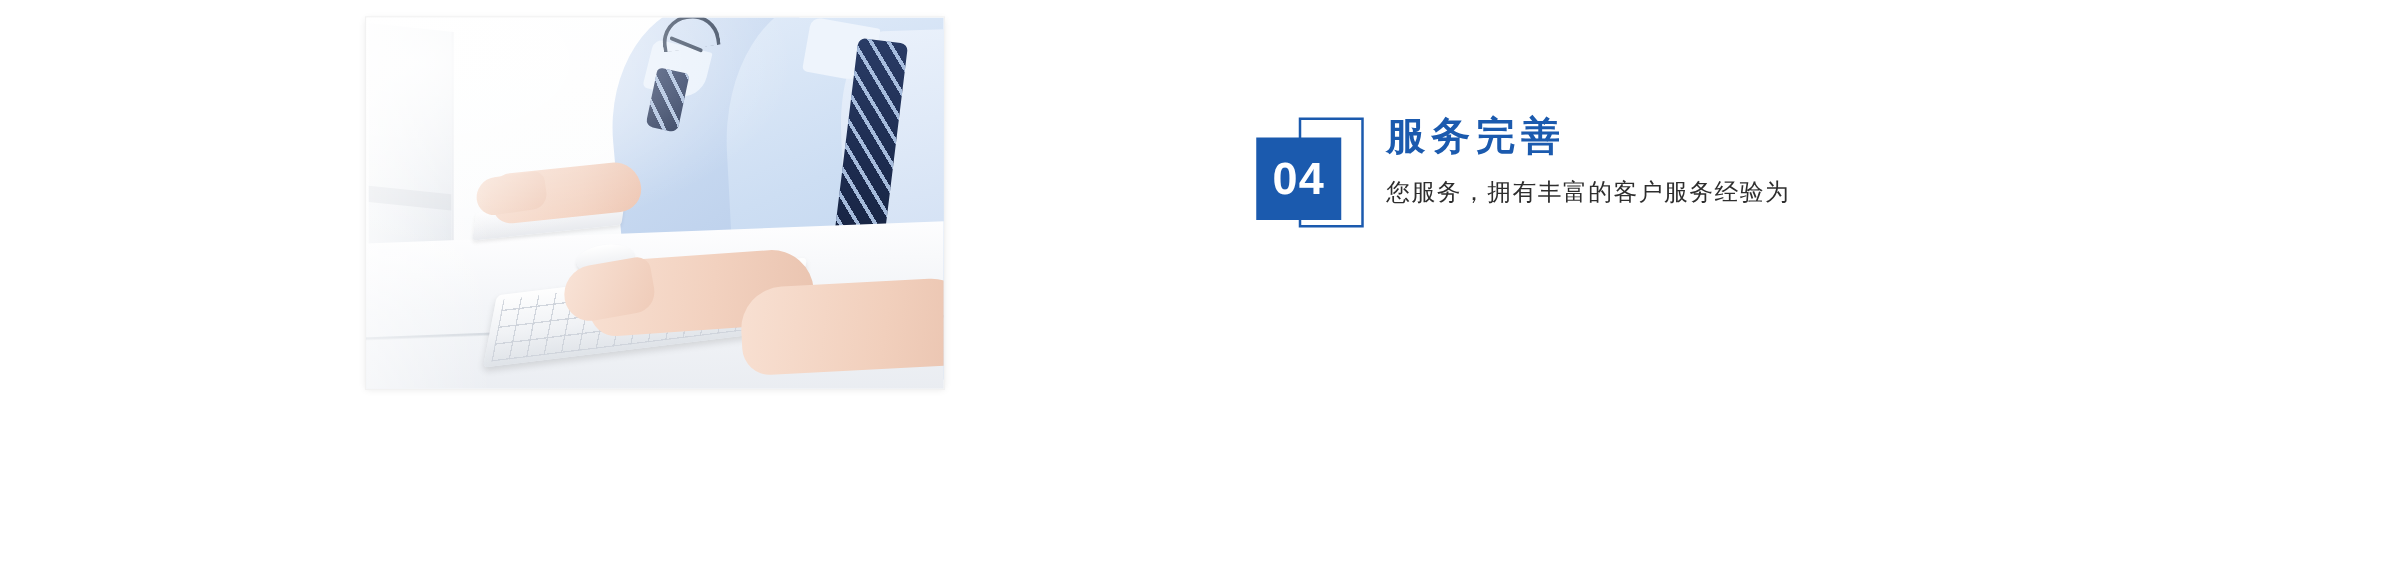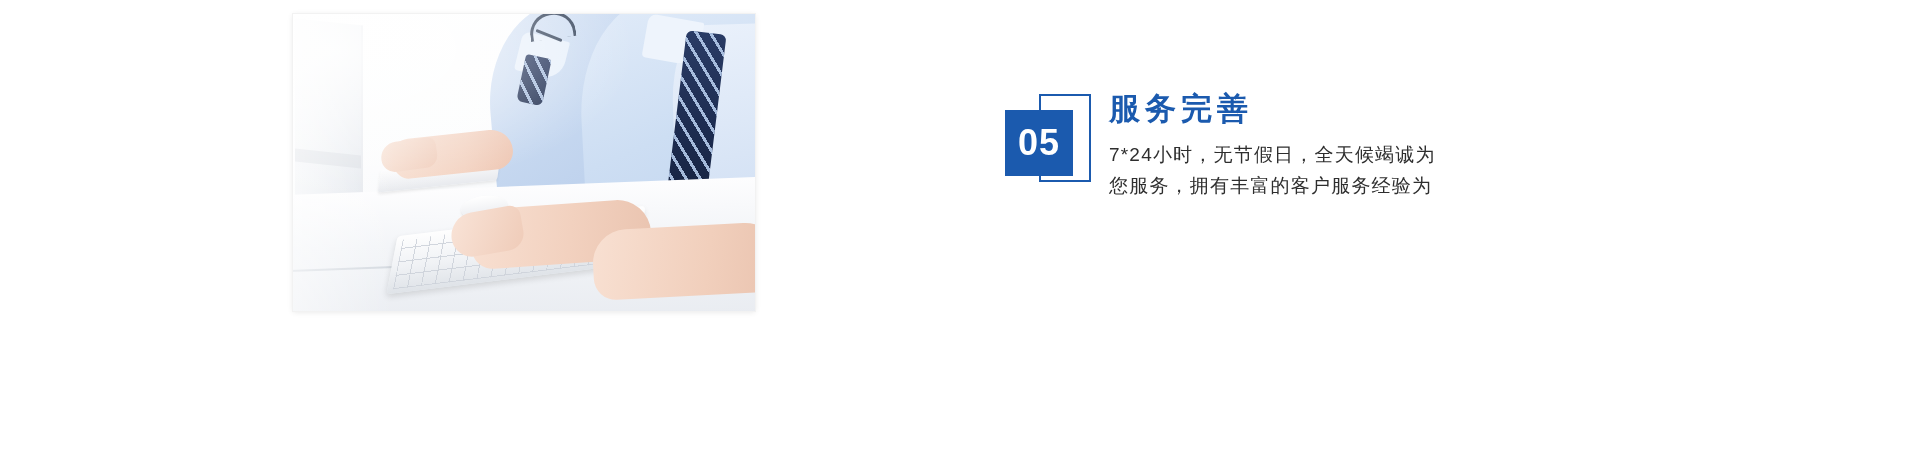--- a/index.html
+++ b/index.html
@@ -421,26 +421,25 @@
 
       <div class="photo-fade"></div>
     </div>
   </div>
 
   <div class="content">
 
     <div class="badge">
       <div class="badge-outline"></div>
       <div class="badge-solid">
-        <span class="badge-number">05</span>
+        <span class="badge-number">04</span>
       </div>
     </div>
 
     <div class="text-block">
       <h2 class="title">服务完善</h2>
       <div class="desc">
-        <div class="desc-line">7*24小时，无节假日，全天候竭诚为</div>
         <div class="desc-line">您服务，拥有丰富的客户服务经验为</div>
       </div>
     </div>
 
   </div>
 </div>
 
 </body></html>

